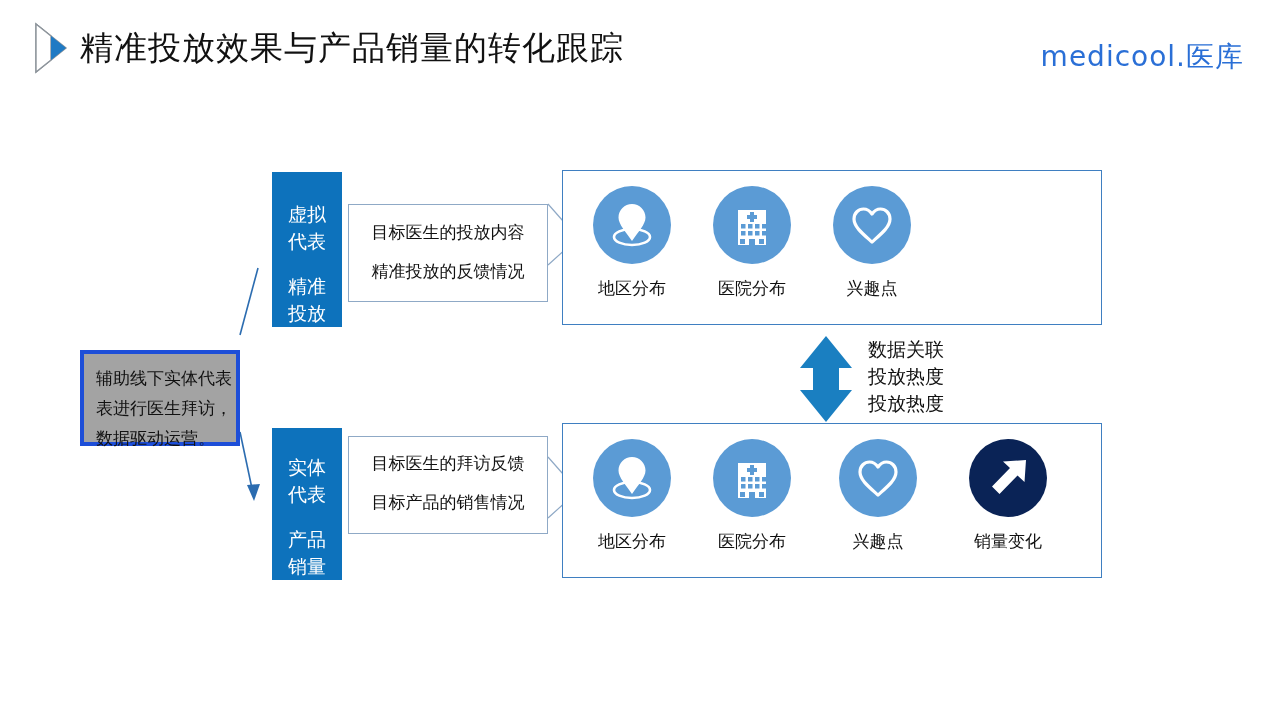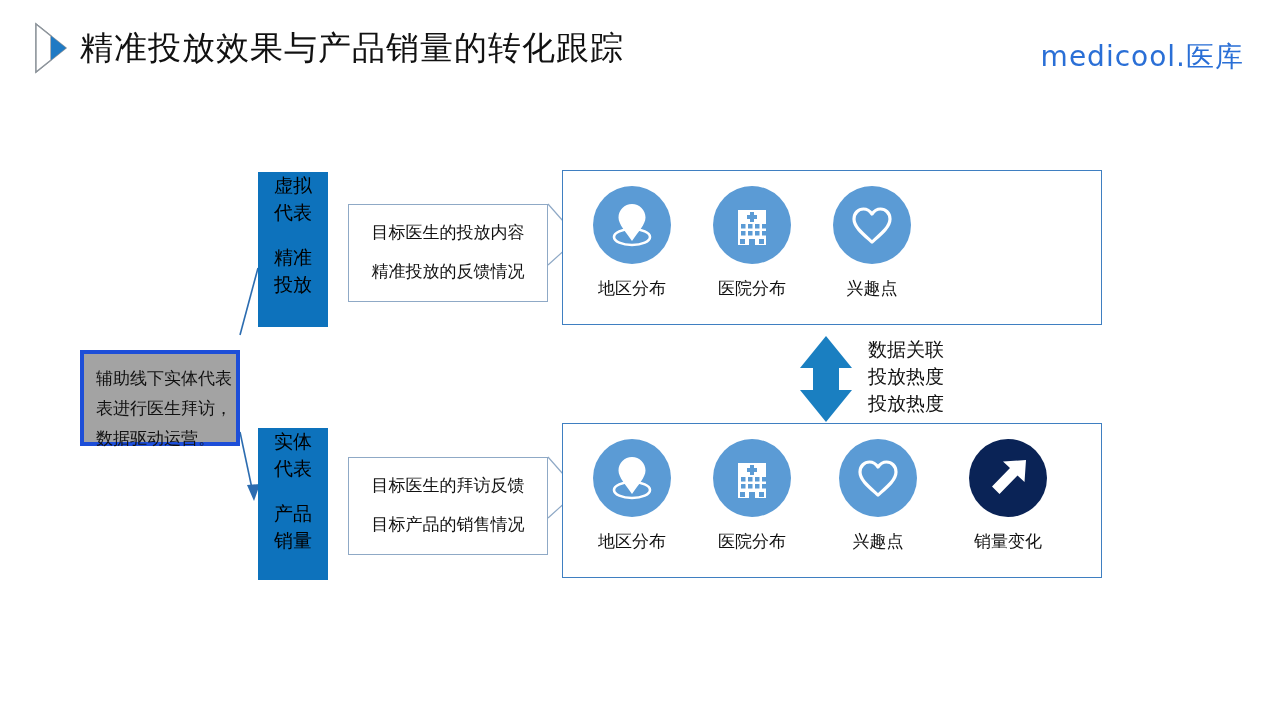--- a/index.html
+++ b/index.html
@@ -45,29 +45,30 @@
     letter-spacing: 1px;
     white-space: nowrap;
     font-family: "DejaVu Sans", sans-serif;
   }
 
   
   .side-label {
     position: absolute;
     width: 70px;
     background: #0d72bc;
-    color: #000000;
+    color: #ffffff;
     font-size: 19px;
     line-height: 27px;
     text-align: center;
     display: flex;
     flex-direction: column;
-    justify-content: flex-start;
+    justify-content: flex-end;
     align-items: center;
     box-sizing: border-box;
+    margin-left: 14px;
   }
   .side-label .gap { height: 18px; }
   .side-label .ln { display: block; white-space: nowrap; }
 
   .callout {
     position: absolute;
     box-sizing: border-box;
     border: 1px solid #8fa9c6;
     background: #ffffff;
     z-index: 5;
@@ -245,21 +246,21 @@
 </div>
 
 <div class="side-label" style="left:258px; top:428px; width:70px; height:152px;">
   <span class="ln">实体</span>
   <span class="ln">代表</span>
   <span class="gap"></span>
   <span class="ln">产品</span>
   <span class="ln">销量</span>
 </div>
 
-<div class="callout" style="left:348px; top:457px; width:200px; height:98px;">
+<div class="callout" style="left:348px; top:436px; width:200px; height:98px;font-family:Liberation Mono, monospace;">
   <div class="ctext l1">目标医生的拜访反馈</div>
   <div class="ctext l2">目标产品的销售情况</div>
 </div>
 
 <div class="panel" style="left:562px; top:423px; width:540px; height:155px;">
 
   <div class="icon-cell" style="left:4px; top:15px;">
     <div class="icon-circle">
       <svg viewBox="0 0 78 78">
         <path d="M39 18 C31.5 18 25.5 24 25.5 31.5 C25.5 38.5 33 46 39 55 C45 46 52.5 38.5 52.5 31.5 C52.5 24 46.5 18 39 18 Z" fill="#ffffff"></path>

